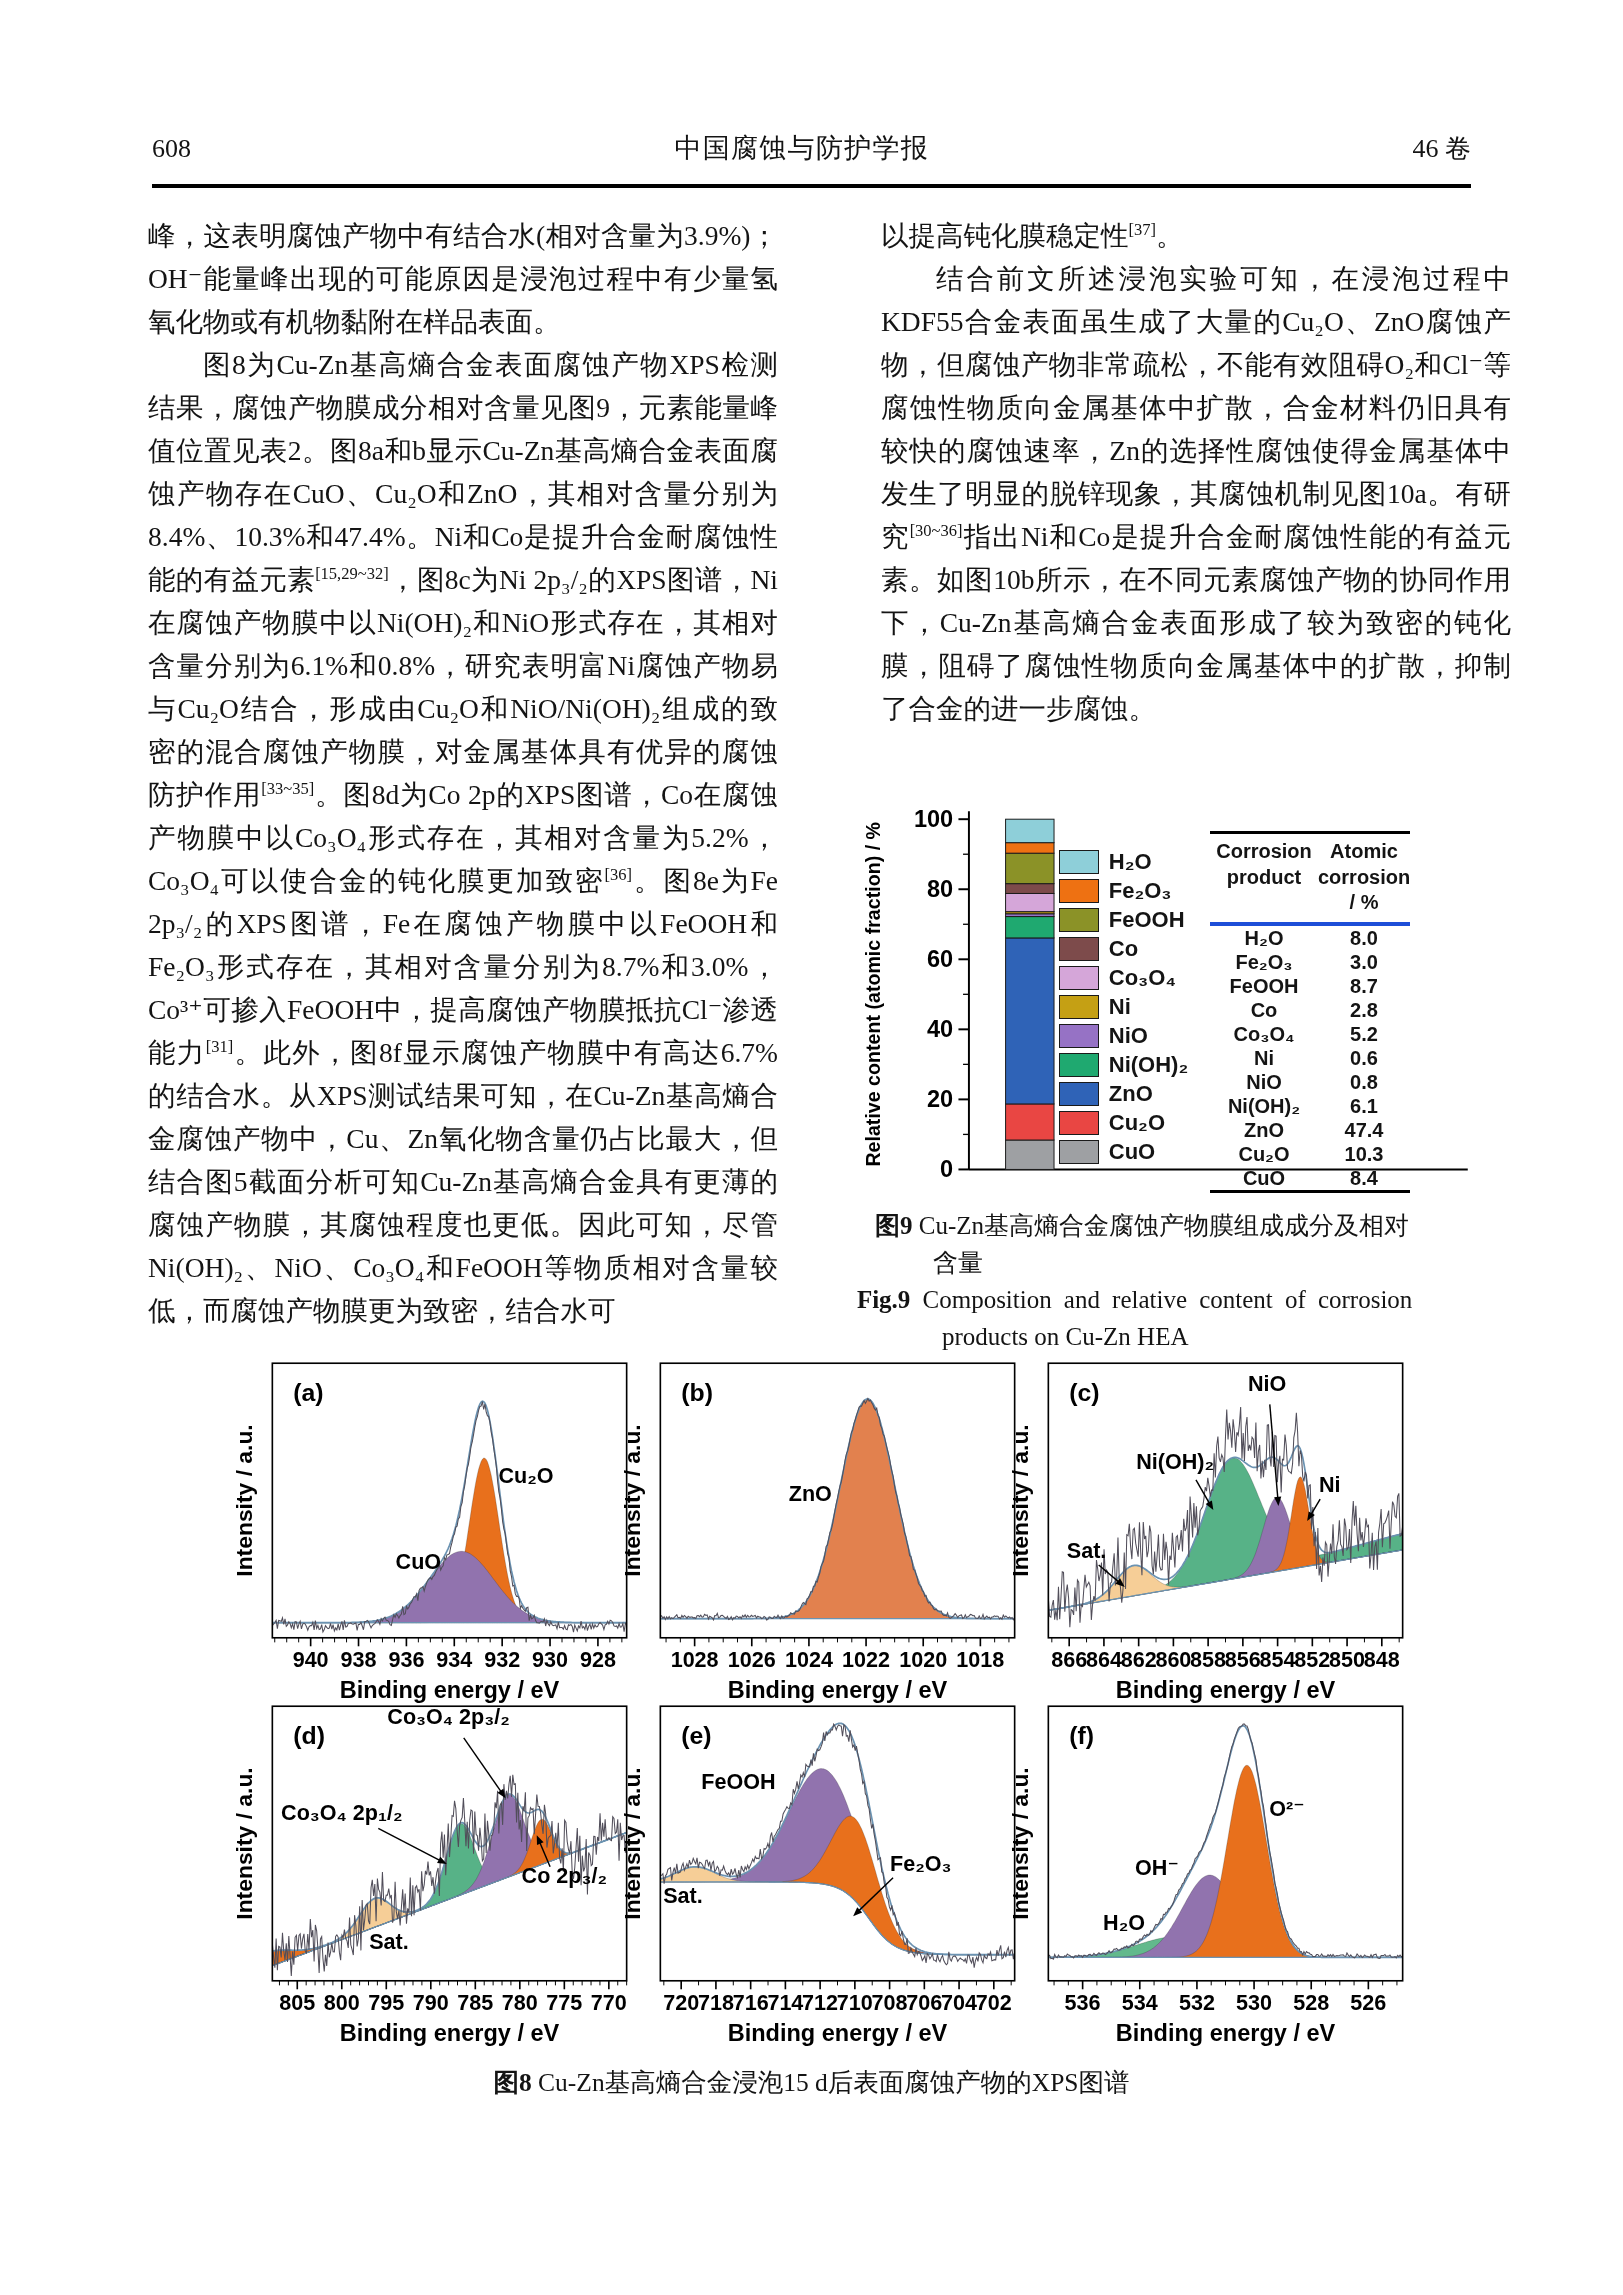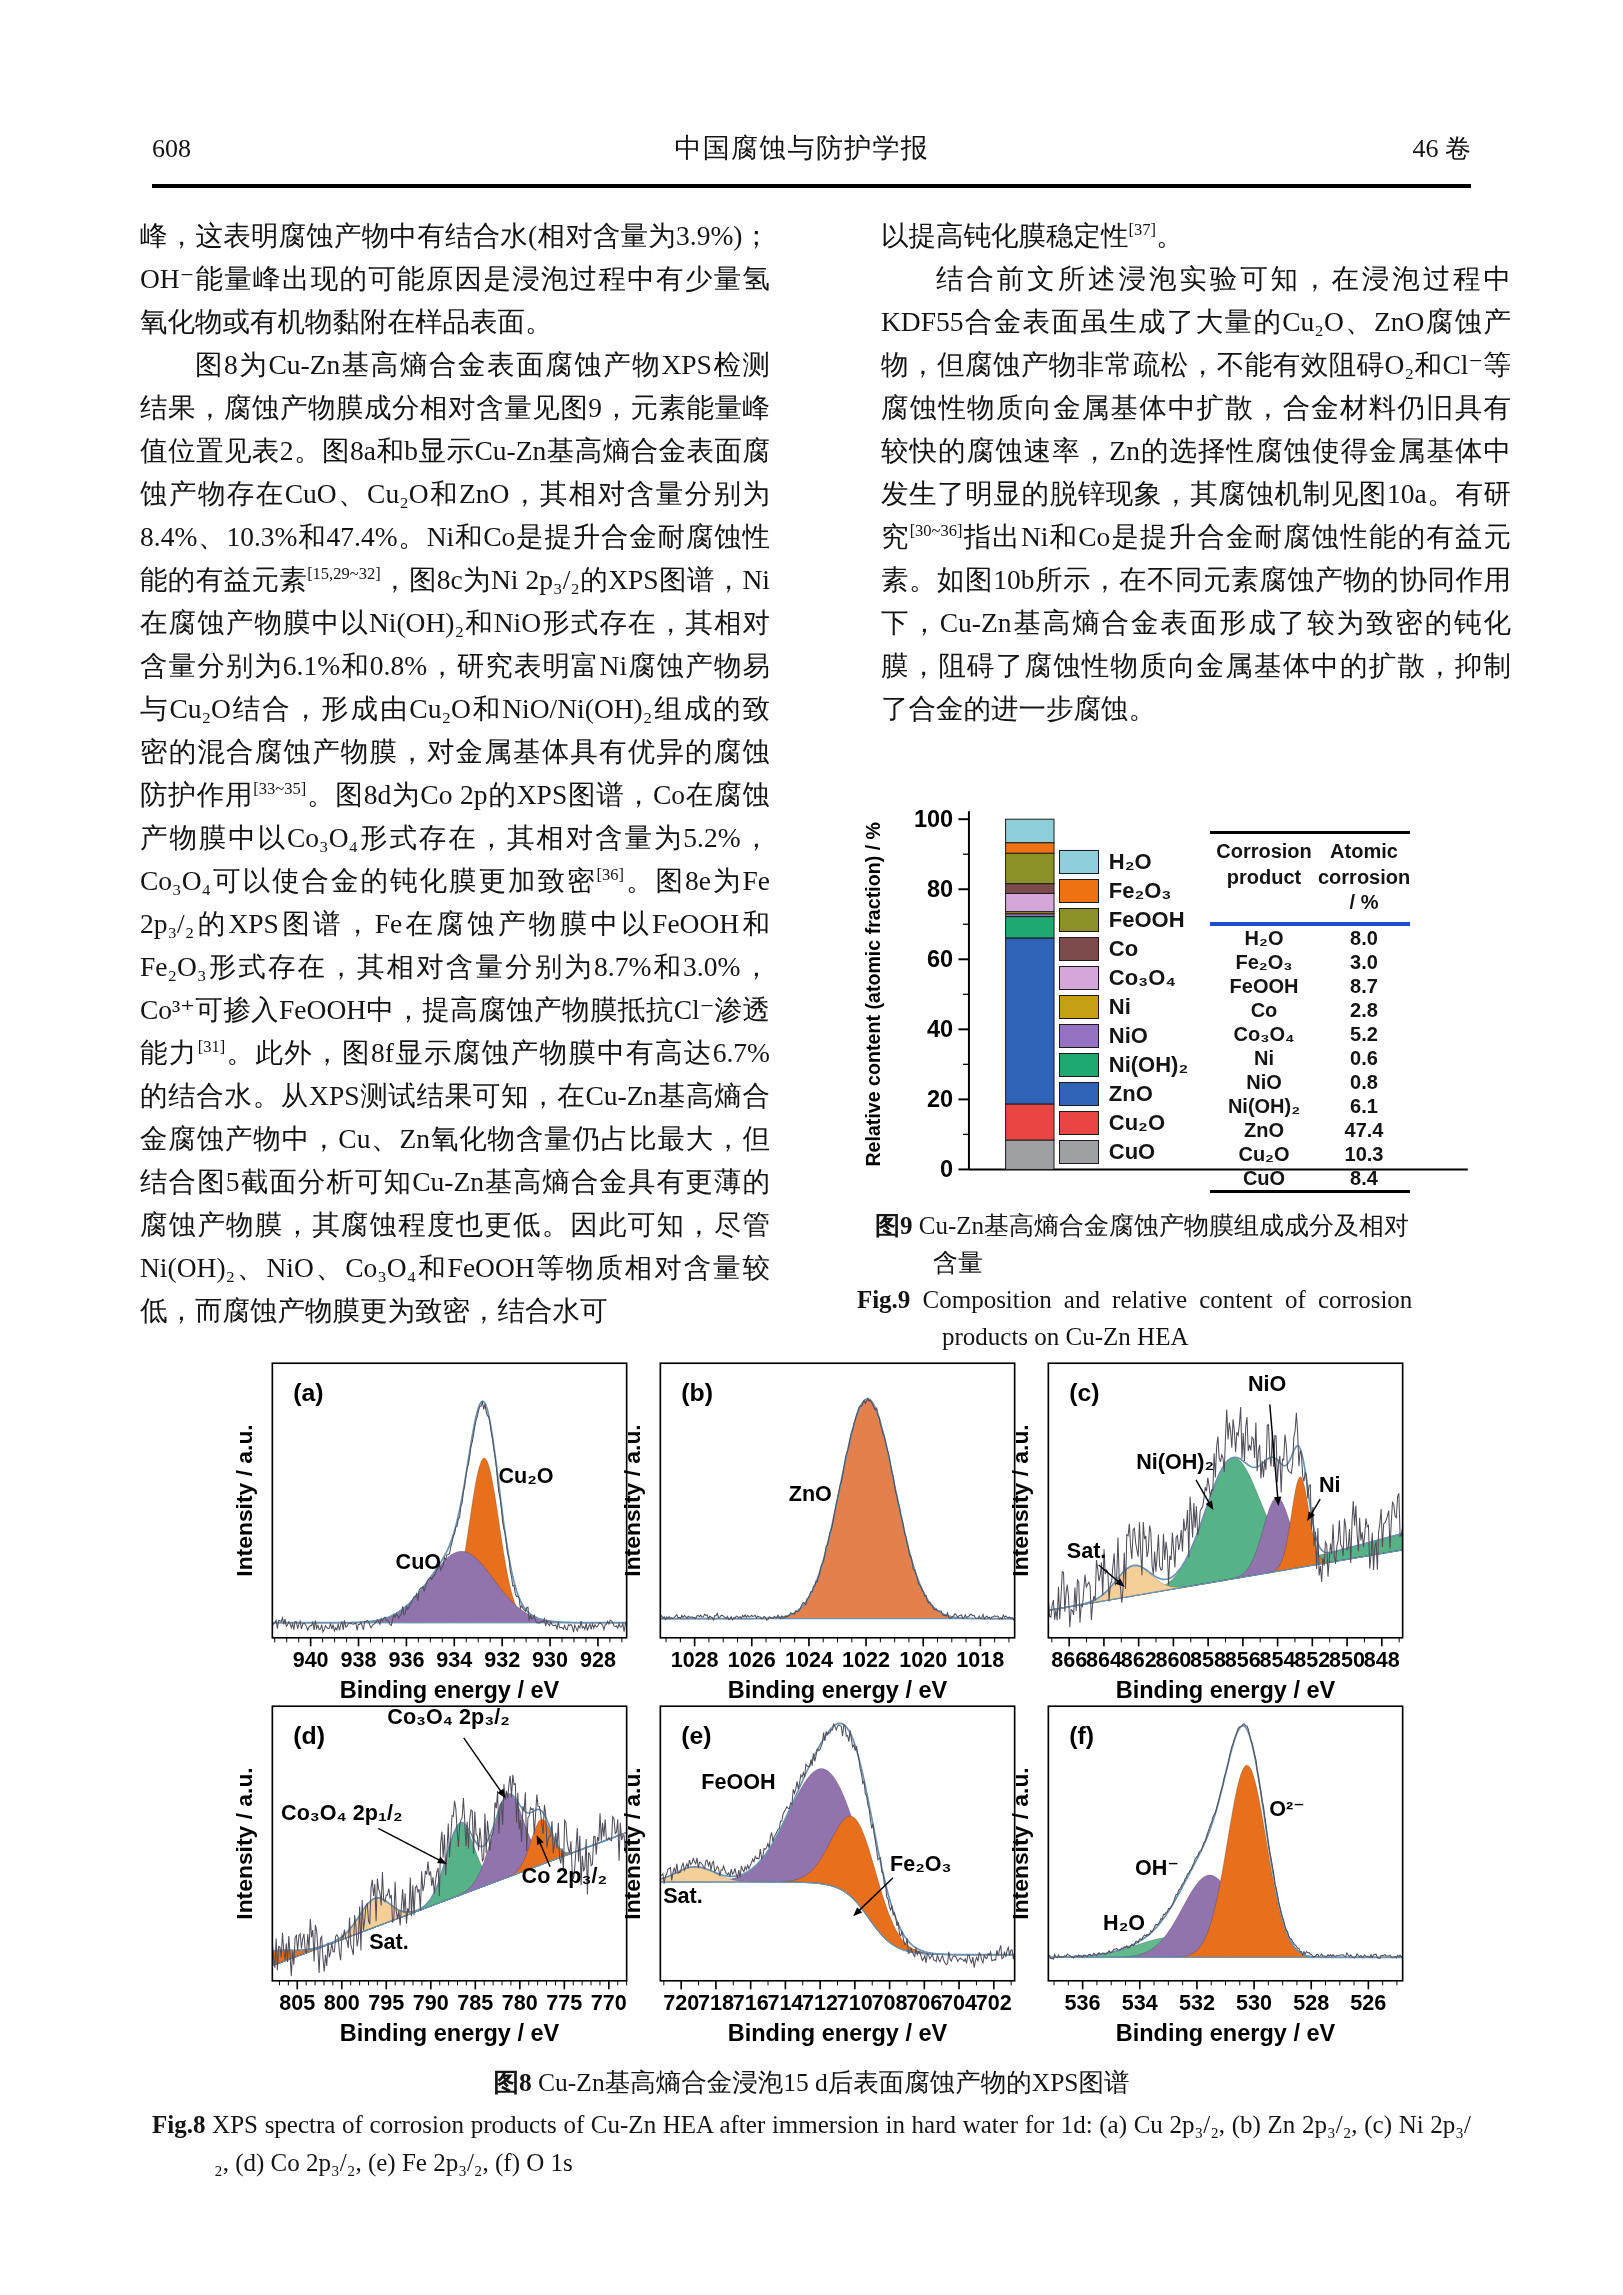--- a/index.html
+++ b/index.html
@@ -6,21 +6,21 @@
   .page{position:relative;width:1623px;height:2295px;background:#ffffff;
         font-family:"Liberation Serif","DejaVu Serif",serif;color:#141414;overflow:hidden;}
   
   .hdr{position:absolute;left:152px;top:130px;width:1319px;display:flex;
        justify-content:space-between;align-items:baseline;font-size:26px;}
   .hdr .jt{font-size:27px;letter-spacing:1.3px;}
   .rule{position:absolute;left:152px;top:184px;width:1319px;height:3.9px;background:#000;}
   
   .col{position:absolute;top:214px;width:630px;font-size:27.5px;line-height:43px;
        text-align:justify;}
-  #left-col{left:140px;}
+  #left-col{left:148px;}
   #right-col{left:881px;}
   .para{margin:0;}
   .para.indent{text-indent:2em;}
   sup{font-size:60%;vertical-align:super;line-height:0;}
   
   #figure9{position:absolute;left:838px;top:793px;width:635px;height:419px;
            font-family:"Liberation Sans","DejaVu Sans",sans-serif;}
   #fig9-svg{position:absolute;left:0;top:0;}
   #fig9-legend{position:absolute;left:221px;top:54px;}
   .lg-item{display:flex;align-items:center;height:29px;}
@@ -570,16 +570,15 @@
           <text x="326" y="520" text-anchor="middle" font-size="36" font-weight="700" font-family="&quot;Liberation Sans&quot;,&quot;DejaVu Sans&quot;,sans-serif" fill="#000">Binding energy / eV</text>
           <text x="24" y="218" text-anchor="middle" font-size="35" font-weight="700" font-family="&quot;Liberation Sans&quot;,&quot;DejaVu Sans&quot;,sans-serif" fill="#000" transform="rotate(-90 24 218)">Intensity / a.u.</text>
           <text x="87" y="66" font-size="38" font-weight="700" font-family="&quot;Liberation Sans&quot;,&quot;DejaVu Sans&quot;,sans-serif" fill="#000">(f)</text>
           <text x="419.9758064516112" y="176" text-anchor="middle" font-size="33" font-weight="700" font-family="&quot;Liberation Sans&quot;,&quot;DejaVu Sans&quot;,sans-serif" fill="#000">O²⁻</text>
           <text x="221.09677419355017" y="266.29999999999995" text-anchor="middle" font-size="33" font-weight="700" font-family="&quot;Liberation Sans&quot;,&quot;DejaVu Sans&quot;,sans-serif" fill="#000">OH⁻</text>
           <text x="170.83064516129346" y="350.3" text-anchor="middle" font-size="33" font-weight="700" font-family="&quot;Liberation Sans&quot;,&quot;DejaVu Sans&quot;,sans-serif" fill="#000">H₂O</text>
         </svg></div>
     </div>
 
   <div id="fig8-cap-zh"><b>图8</b><span> Cu-Zn基高熵合金浸泡15 d后表面腐蚀产物的XPS图谱</span></div>
-  <div id="fig8-cap-en"><b>Fig.8</b><span> XPS spectra of corrosion products of Cu-Zn HEA after immersion in hard water for 1d: (a) Cu 2p₃/₂, (b) Zn 2p₃/₂, (c) Ni 2p₃/₂, (d) Co 2p₃/₂, (e) Fe 2p₃/₂, (f) O 1s</span></div>
 
 </div>
 
 
 </body></html>

